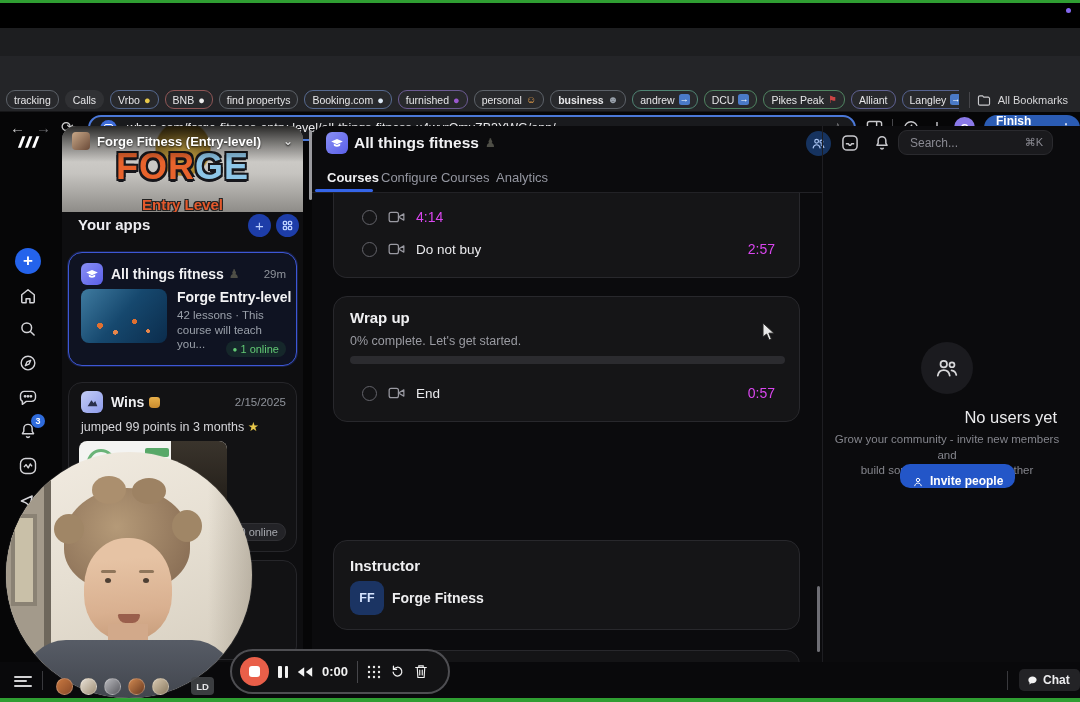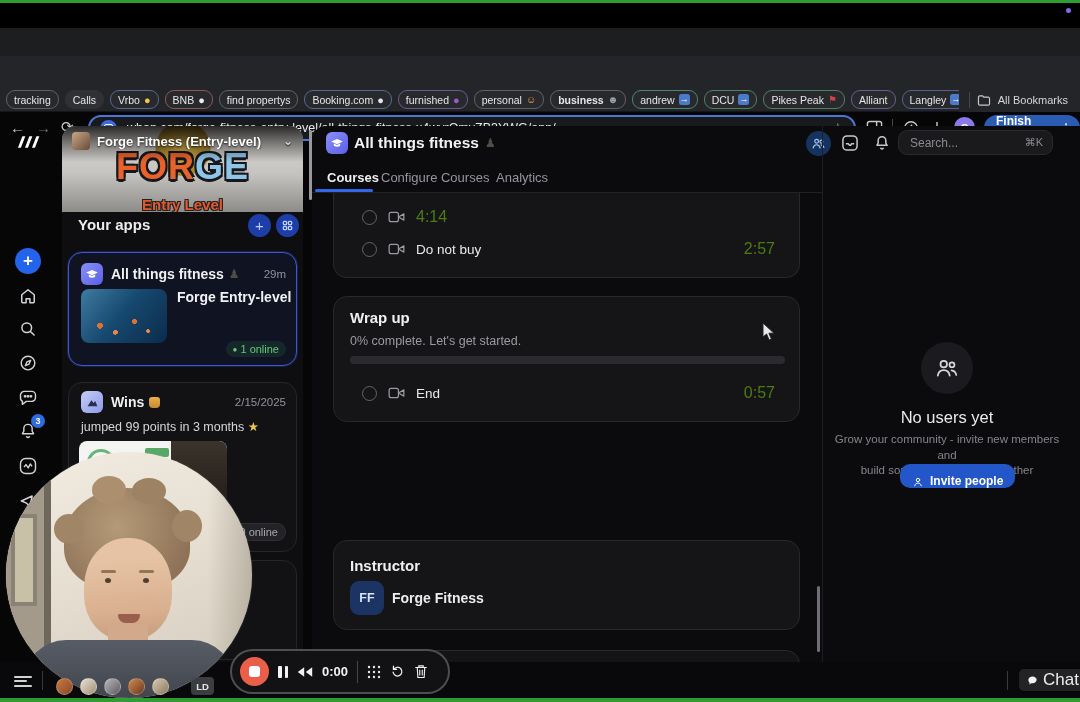--- a/index.html
+++ b/index.html
@@ -71,21 +71,21 @@
   .pawn{color:#4e4e46;font-size:12px;}
 
   
   .main{left:312px;top:126px;width:768px;height:536px;background:#0b0b0d;border-radius:14px 0 0 0;}
   .tabbtn{font-size:13px;color:#9496a0;}
   .tabbtn.active{color:#f0f0f2;font-weight:700;}
   .mcard{left:21px;width:467px;background:#151517;border:1px solid #28282c;border-radius:14px;box-sizing:border-box;}
   .lrow{position:absolute;left:0;right:0;height:28px;display:flex;align-items:center;padding:0 24px 0 28px;gap:11px;}
   .radio{width:13px;height:13px;border:1.5px solid #63636a;border-radius:50%;flex:none;}
   .ltitle{flex:1;font-size:13.5px;font-weight:500;color:#e9e9ec;}
-  .ltime{font-size:16px;color:#4d7c0f;}
+  .ltime{font-size:14px;color:#d946ef;}
   .ctitle{position:absolute;left:16px;font-size:15px;font-weight:700;color:#f0f0f2;}
   .csub{position:absolute;left:16px;font-size:12.5px;color:#9a9ba2;}
   .track{position:absolute;left:16px;width:435px;background:#2b2b2f;border-radius:5px;}
   .fill{height:100%;background:#2e68e8;border-radius:5px;}
   .searchbox{left:586px;top:4px;width:155px;height:25px;border-radius:9px;background:#1a1a1d;border:1px solid #2a2a2e;
              display:flex;align-items:center;padding:0 9px;gap:6px;box-sizing:border-box;}
   .searchbox input{flex:1;background:transparent;border:0;color:#c2c2c8;font-size:12px;min-width:0;font-family:"Liberation Sans",sans-serif;}
   .searchbox input::placeholder{color:#8a8a92;}
   .iconbtn{width:20px;height:20px;}
 
@@ -304,20 +304,21 @@
             <path fill="#fff" d="M6.5 13v3c0 1.2 2.5 2.4 5.5 2.4s5.5-1.2 5.5-2.4v-3L12 15.4z"></path>
           </svg>
       </div>
       <div class="ab" style="left:42px;top:13px;display:flex;gap:5px;align-items:center;">
         <span style="font-size:14px;font-weight:700;color:#f0f0f2;">All things fitness</span>
         <span class="pawn">♟</span>
       </div>
       <div class="ab" style="right:10px;top:15px;font-size:11.5px;color:#8f939b;">29m</div>
       <div class="ab thumbfish"></div>
       <div class="ab" style="left:108px;top:36px;font-size:14px;font-weight:700;color:#f2f2f4;">Forge Entry-level</div>
+      <div class="ab" style="left:108px;top:55px;width:112px;font-size:11.5px;line-height:1.28;color:#9aa0aa;">42 lessons · This course will teach you...</div>
       <div class="onlinepill green" style="right:10px;bottom:8px;">
         <span style="font-size:8px;vertical-align:1px;">●</span> <span>1 online</span>
       </div>
     </div>
 
     <div class="ab card" style="left:6px;top:256px;width:229px;height:170px;">
       <div class="ab appicon" style="left:12px;top:8px;background:linear-gradient(135deg,#c3cdf6,#8e9bea);">
         <svg width="13" height="13" viewBox="0 0 24 24" fill="#2a2f4a">
             <path d="M3 19 10 8l4 5 3-4 4 10z"></path>
           </svg>
@@ -433,21 +434,21 @@
     <div class="ab" style="left:21px;top:524px;width:467px;height:30px;background:#141416;border:1px solid #28282c;border-radius:14px 14px 0 0;box-sizing:border-box;"></div>
 
     <div class="ab" style="left:609px;top:216px;width:52px;height:52px;border-radius:50%;background:#1b1b1f;display:flex;align-items:center;justify-content:center;">
       <svg width="26" height="26" viewBox="0 0 24 24" fill="none" stroke="#d8d8da" stroke-width="1.6" stroke-linecap="round">
           <circle cx="9" cy="8.5" r="3"></circle>
           <path d="M3.5 19c.5-3 2.8-5 5.5-5s5 2 5.5 5"></path>
           <circle cx="16.6" cy="9" r="2.3"></circle>
           <path d="M16.2 14.2c2.2.3 3.9 2 4.4 4.2"></path>
         </svg>
     </div>
-    <div class="ab" style="left:525px;top:282px;width:220px;text-align:center;font-size:16.5px;color:#eaeaec;">No users yet</div>
+    <div class="ab" style="left:525px;top:282px;width:220px;text-align:right;font-size:16.5px;color:#eaeaec;">No users yet</div>
     <div class="ab" style="left:515px;top:306px;width:240px;text-align:center;font-size:11.5px;line-height:1.35;color:#84858c;">
       <div>Grow your community - invite new members and</div>
       <div>build something amazing together</div>
     </div>
     <div class="ab" style="left:588px;top:338px;height:24px;border-radius:10px;background:#2356c8;display:inline-flex;align-items:flex-end;gap:6px;padding:0 12px;">
       <svg width="12" height="12" viewBox="0 0 24 24" fill="none" stroke="#fff" stroke-width="2" stroke-linecap="round">
           <circle cx="12" cy="8" r="3.4"></circle>
           <path d="M5.5 19.5c.7-3.4 3.4-5.5 6.5-5.5s5.8 2.1 6.5 5.5"></path>
         </svg>
       <span style="font-size:12px;font-weight:600;color:#fff;">Invite people</span>
@@ -493,21 +494,21 @@
   <div class="ab barcontent dock" style="left:80px;top:678px;background:linear-gradient(135deg,#e8e0d4,#a09078);"></div>
   <div class="ab barcontent dock" style="left:104px;top:678px;background:linear-gradient(135deg,#b8b8bc,#5a5a60);"></div>
   <div class="ab barcontent dock" style="left:128px;top:678px;background:linear-gradient(135deg,#d08850,#6a3a20);"></div>
   <div class="ab barcontent dock" style="left:152px;top:678px;background:linear-gradient(135deg,#d8c8b0,#8a7a60);"></div>
   <div class="ab barcontent" style="left:175px;top:677px;width:23px;height:18px;border-radius:4px;background:rgba(68,70,74,.85);display:flex;align-items:center;justify-content:center;font-size:9.5px;font-weight:600;color:#e4e4e6;margin-left:16px;">LD</div>
   <div class="ab barcontent" style="left:1007px;top:671px;width:1px;height:19px;background:#39393d;"></div>
   <div class="ab barcontent" style="left:1019px;top:669px;height:22px;border-radius:5px;background:#232326;display:inline-flex;align-items:center;gap:5px;padding:0 10px 0 8px;">
     <svg width="11" height="11" viewBox="0 0 24 24" fill="#f2f2f2">
         <path d="M12 3c5 0 9 3.4 9 7.6s-4 7.6-9 7.6c-.9 0-1.8-.1-2.6-.3L5 20.5l.9-3.4C4.1 15.7 3 13.8 3 10.6 3 6.4 7 3 12 3z"></path>
       </svg>
-    <span style="font-size:17px;font-weight:400;color:#ededef;">Chat</span>
+    <span style="font-size:12px;font-weight:700;color:#ededef;">Chat</span>
   </div>
 
   <div class="ab recorder">
     <div style="width:29px;height:29px;border-radius:50%;background:#e95f49;display:flex;align-items:center;justify-content:center;flex:none;">
       <div style="width:11px;height:11px;border-radius:3px;background:#fff;"></div>
     </div>
     <div style="display:flex;gap:3px;flex:none;">
       <div style="width:3.5px;height:12px;background:#f2f2f2;border-radius:1px;"></div>
       <div style="width:3.5px;height:12px;background:#f2f2f2;border-radius:1px;"></div>
     </div>

